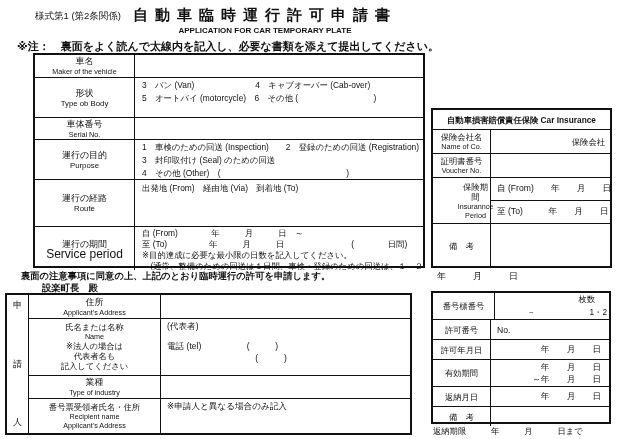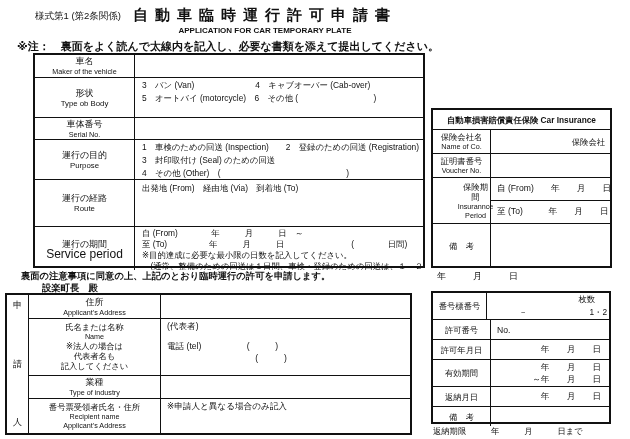--- a/index.html
+++ b/index.html
@@ -193,21 +193,21 @@
       </div>
       <div class="val" style="padding:2px 0 0 6px;">
         <div class="txt">※申請人と異なる場合のみ記入</div>
       </div>
     </div>
   </div>
 </div>
 
 <div class="tbl" style="left:431px;top:291px;width:180px;height:133px;">
   <div class="row first" style="height:26px;">
-    <div class="lbl" style="width:54px;">
+    <div class="lbl" style="width:62px;">
       <div class="jps">番号標番号</div>
     </div>
     <div class="val">
       <div class="abs jps" style="right:14px;top:1px;">枚数</div>
       <div class="abs jps" style="left:32px;bottom:2px;">－</div>
       <div class="abs jps" style="right:2px;bottom:2px;">1・2</div>
     </div>
   </div>
 
   <div class="row" style="height:20px;">

